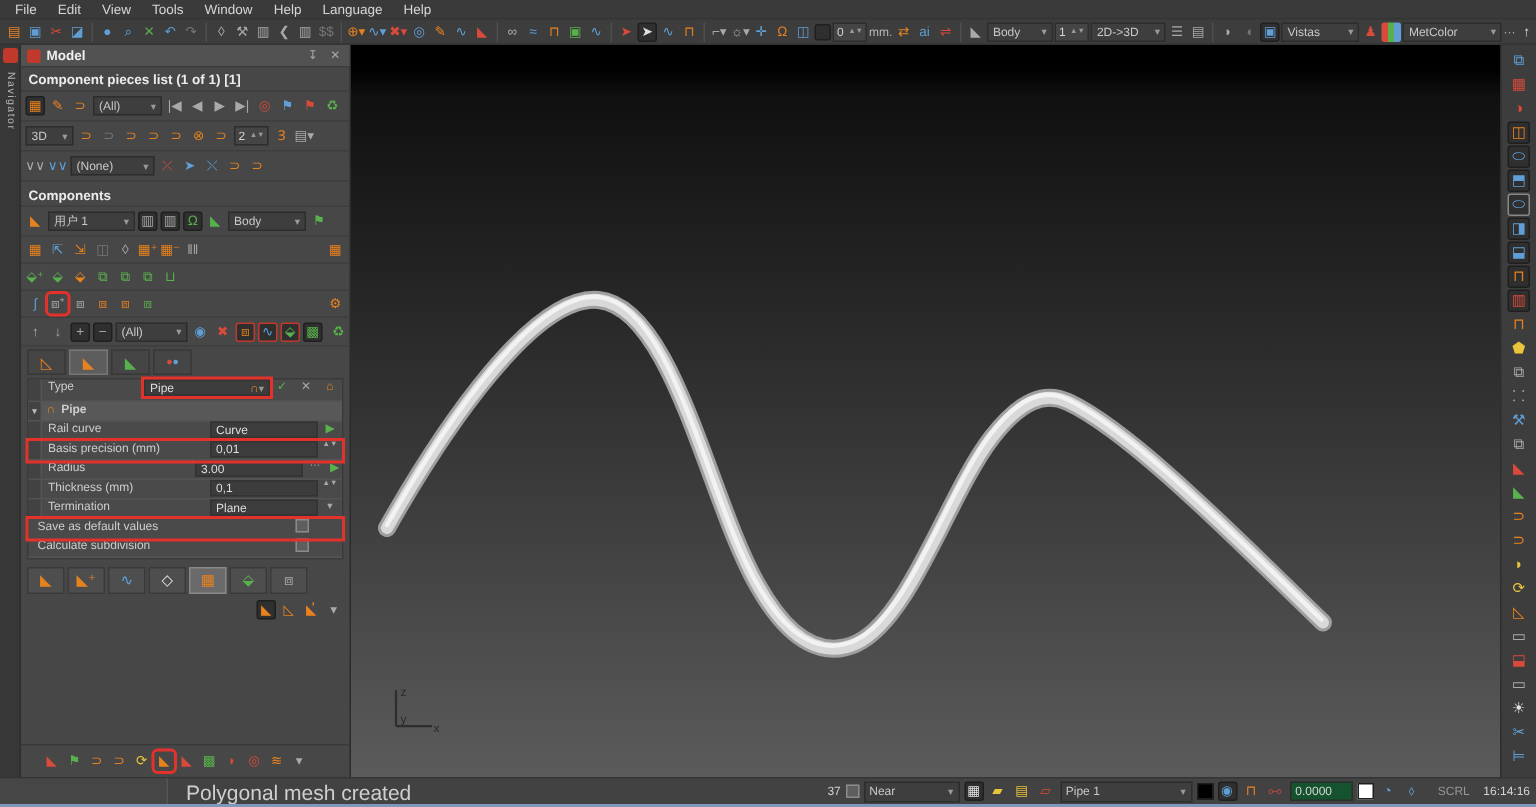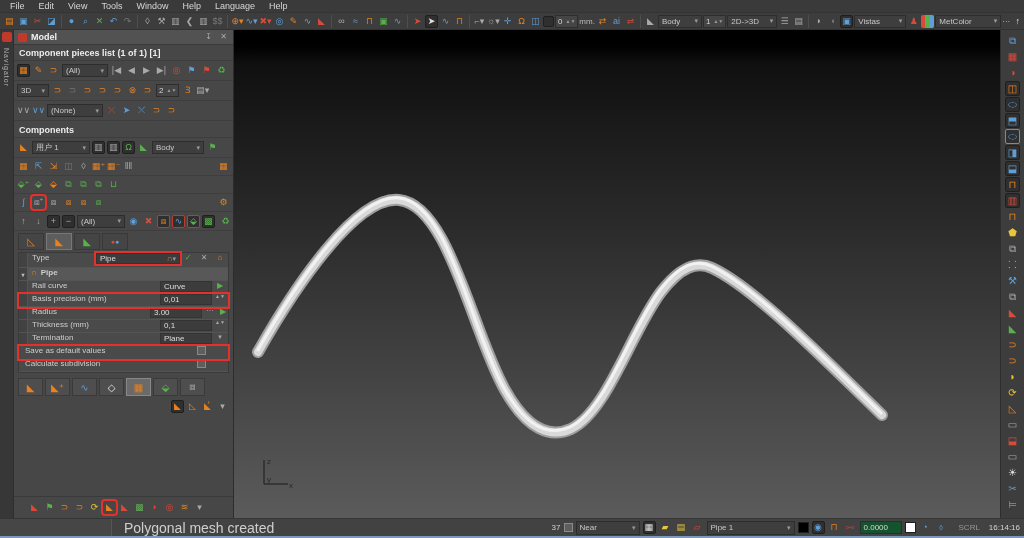--- a/index.html
+++ b/index.html
@@ -62,21 +62,21 @@
     transform:translateX(-50%); border-radius:2px;}
   .sect { height:15px; display:flex; align-items:center; padding:0 5px; font-weight:bold;
     color:#ececec; font-size:9px; border-bottom:1px solid #3d3d3d; margin-top:2px;}
 
   
   .props { margin:1px 4px 0 4px; border:1px solid #3a3a3a; background:#4a4a4a; }
   .trow { display:flex; align-items:flex-start; height:13px; border-bottom:1px solid #545454; position:relative;}
   .trow .gut { width:9px; align-self:stretch; background:#424242; border-right:1px solid #555;
     font-size:6px; color:#bbb; display:flex; align-items:center; justify-content:center;}
   .trow .lab { flex:1; padding-left:4px; color:#cdcdcd; font-size:8px; white-space:nowrap;}
-  .trow .val { width:52px; background:#3c3c3c; color:#dedede; font-size:8px; height:11px;
+  .trow .val { width:72px; background:#3c3c3c; color:#dedede; font-size:8px; height:11px;
     display:flex; align-items:center; padding:0 3px; border:1px solid #333;}
   .trow .ctl { width:16px; display:flex; align-items:center; justify-content:center; gap:1px;}
   .grphead { background:#585858; font-weight:bold; color:#efefef; }
   .chk { width:9px; height:9px; background:#5e5e5e; border:1px solid #8a8a8a; }
   .red-outline { outline:2px solid #e3322b; outline-offset:0px; z-index:5; }
   .tabbar { display:flex; gap:2px; padding:2px 4px 0 4px; height:20px;}
   .tab { width:26px; height:17px; background:#454545; border:1px solid #383838;
     display:flex; align-items:center; justify-content:center; font-size:10px;}
   .tab.active { background:#5d5d5d; border-color:#777; }
   .btnrow { display:flex; gap:2px; padding:2px 4px; }

